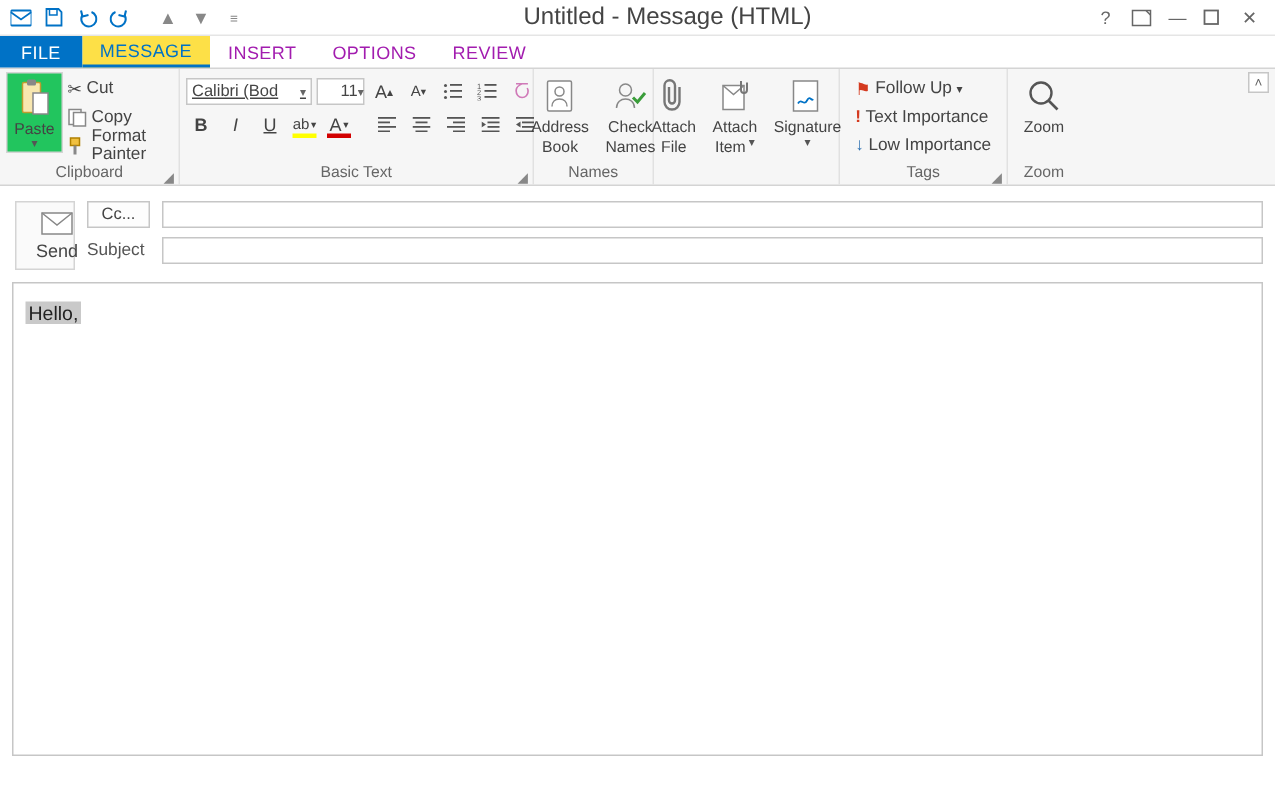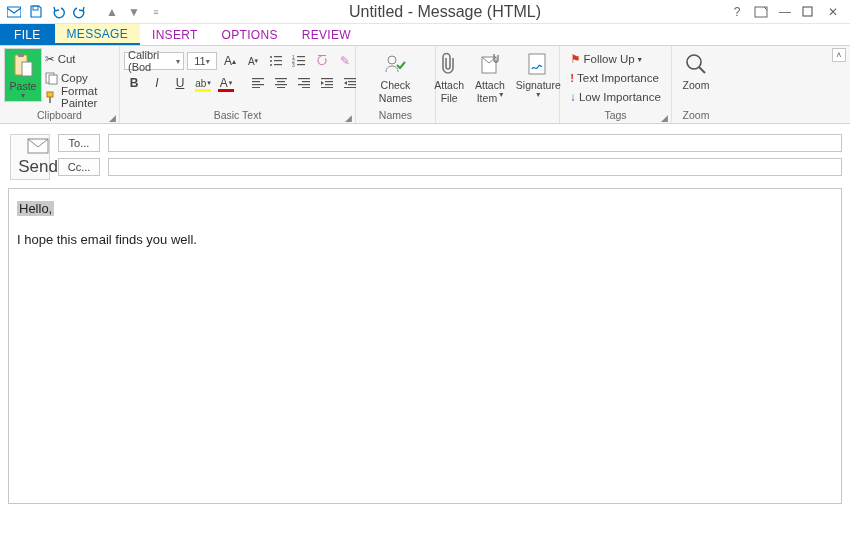--- a/index.html
+++ b/index.html
@@ -10,50 +10,50 @@
   .qat .ico { width:16px; height:16px; display:flex; align-items:center; justify-content:center; color:#0072c6;}
   .qat .ico.gray { color:#888;}
   .qat .sep{width:4px;}
   .title { flex:1; text-align:center; font-size:16px; color:#444;}
   .wincontrols{display:flex; align-items:center; gap:10px; padding:0 10px; color:#666;}
   .wincontrols span{width:14px; text-align:center;}
   
   .tabs{height:22px; display:flex; align-items:stretch; background:#fff; border-bottom:1px solid #d4d4d4;}
   .tab{padding:0 12px; display:flex; align-items:center; font-size:12px; letter-spacing:0.3px; color:#a21caf;}
   .tab.file{background:#0072c6; color:#fff; font-weight:500; padding:0 14px;}
-  .tab.active{color:#0072c6; border-bottom:2px solid #0072c6; background:#fef9c3;text-align:center;}
+  .tab.active{color:#0072c6; border-bottom:2px solid #0072c6; background:#fde047;text-align:center;}
   .tab.highlighted{border:2px solid #e02020; margin:0 2px; padding:0 10px;}
   
   .ribbon{height:78px; background:#f6f6f6; border-bottom:1px solid #d4d4d4; display:flex; position:relative;}
   .group{display:flex; flex-direction:column; border-right:1px solid #e1e1e1; padding:2px 4px 0 4px; align-items:center;}
   .group .body{flex:1; display:flex; align-items:flex-start; gap:3px;}
   .group .label{height:16px; font-size:10.5px; color:#666; display:flex; align-items:center; justify-content:center; width:100%; gap:4px; position:relative;}
   .dlaunch{font-size:9px; color:#888; position:absolute; right:-1px; bottom:0;}
   .vbtn{display:flex; flex-direction:column; align-items:center; gap:1px; font-size:10.5px; color:#444; padding:2px 4px;}
   .vbtn .bigico{width:28px; height:28px; display:flex; align-items:center; justify-content:center;}
   .vbtn .drop{font-size:8px; color:#555; line-height:6px;}
   .hbtn{display:flex; align-items:center; gap:3px; font-size:11.5px; color:#444; height:18px;}
   .stack{display:flex; flex-direction:column; gap:1px;}
   .row{display:flex; align-items:center; gap:3px;}
-  .fontbox{width:60px; height:18px; border:1px solid #c6c6c6; background:#fff; font-size:11px; padding:0 3px; display:flex; align-items:center; justify-content:space-between;}
-  .sizebox{width:30px; height:18px; border:1px solid #c6c6c6; background:#fff; font-size:11px; padding:0 1px; display:flex; align-items:center; justify-content:center;}
+  .fontbox{width:84px; height:18px; border:1px solid #c6c6c6; background:#fff; font-size:11px; padding:0 3px; display:flex; align-items:center; justify-content:space-between;text-decoration:underline;}
+  .sizebox{width:30px; height:18px; border:1px solid #c6c6c6; background:#fff; font-size:11px; padding:0 15px; display:flex; align-items:center; justify-content:space-between;}
   .fontbox .dd,.sizebox .dd{font-size:8px; color:#666;}
   .ibtn{width:20px; height:18px; display:flex; align-items:center; justify-content:center; font-size:12px; color:#444;}
   .ibtn.u{text-decoration:underline;}
   .ibtn.bold{font-weight:700;}
   .ibtn.italic{font-style:italic;}
   .swatchA{position:relative;}
   .swatchA .bar{position:absolute; left:2px; right:2px; bottom:0; height:3px;}
   
   svg{display:block;}
   .collapse{position:absolute; right:4px; top:2px; width:14px; height:14px; border:1px solid #c6c6c6; display:flex; align-items:center; justify-content:center; font-size:9px; color:#666; background:#fff;}
   
   .envelope{padding:10px 8px 4px 8px; display:flex; gap:6px;}
   .sendcol{width:44px; display:flex; flex-direction:column; align-items:center; gap:4px;}
-  .sendbtn{width:40px; height:46px; border:1px solid #d4d4d4; display:flex; flex-direction:column; align-items:center; justify-content:center; gap:3px; font-size:17px; color:#444; background:#fafafa;padding-left:16px;}
+  .sendbtn{width:40px; height:46px; border:1px solid #d4d4d4; display:flex; flex-direction:column; align-items:center; justify-content:center; gap:3px; font-size:12px; color:#444; background:#fafafa;padding-left:16px;}
   .fields{flex:1; display:flex; flex-direction:column; gap:6px;}
   .fieldrow{display:flex; align-items:center; gap:8px;}
   .pillbtn{width:42px; height:18px; border:1px solid #c6c6c6; background:#fdfdfd; font-size:11px; display:flex; align-items:center; justify-content:center;}
   .lbl{width:42px; font-size:11.5px; color:#555;}
   .tinput{flex:1; height:18px; border:1px solid #c6c6c6; background:#fff;}
   
   .bodyarea{margin:4px 8px 8px 8px; border:1px solid #c6c6c6; height:316px; padding:12px 8px; font-size:13px; color:#222;}
   .selected{background:#c9c9c9; padding:0 2px;}
   .para{margin-top:16px;}
 </style>
@@ -260,20 +260,31 @@
         <span>Basic Text</span>
         <span class="dlaunch">◢</span>
       </div>
   </div>
 
   <div class="group" style="width:80px;">
     <div class="body">
       <div class="vbtn">
         <span class="bigico">
           <svg width="24" height="24" viewBox="0 0 24 24">
+              <rect x="4" y="2" width="16" height="20" rx="1" fill="#fff" stroke="#888"></rect>
+              <circle cx="12" cy="9" r="3" fill="none" stroke="#888"></circle>
+              <path d="M7 19c0-3 2-5 5-5s5 2 5 5" fill="none" stroke="#888"></path>
+            </svg>
+        </span>
+        <span>Address</span>
+        <span>Book</span>
+      </div>
+      <div class="vbtn">
+        <span class="bigico">
+          <svg width="24" height="24" viewBox="0 0 24 24">
               <circle cx="9" cy="8" r="4" fill="none" stroke="#888"></circle>
               <path d="M3 20c0-4 3-6 6-6s6 2 6 6" fill="none" stroke="#888"></path>
               <path d="M14 13l3 3 5-6" fill="none" stroke="#3a9d3a" stroke-width="2"></path>
             </svg>
         </span>
         <span>Check</span>
         <span>Names</span>
       </div>
     </div>
     <div class="label">
@@ -368,26 +379,25 @@
         <svg width="22" height="16" viewBox="0 0 22 16">
             <rect x="1" y="1" width="20" height="14" fill="#fff" stroke="#888"></rect>
             <path d="M1 1l10 8L21 1" fill="none" stroke="#888"></path>
           </svg>
       </span>
       <span>Send</span>
     </div>
   </div>
   <div class="fields">
     <div class="fieldrow">
-      <div class="pillbtn">To...</div>
-      <input class="tinput" value="" style="">
-    </div>
-    <div class="fieldrow">
       <div class="pillbtn">Cc...</div>
       <input class="tinput" value="" style="">
     </div>
+    <div class="fieldrow">
+      <div class="lbl">Subject</div>
+      <input class="tinput" value="" style="">
+    </div>
   </div>
 </div>
 
 <div class="bodyarea">
   <span class="selected">Hello,</span>
-  <div class="para">I hope this email finds you well.</div>
 </div>
 
 </body></html>

